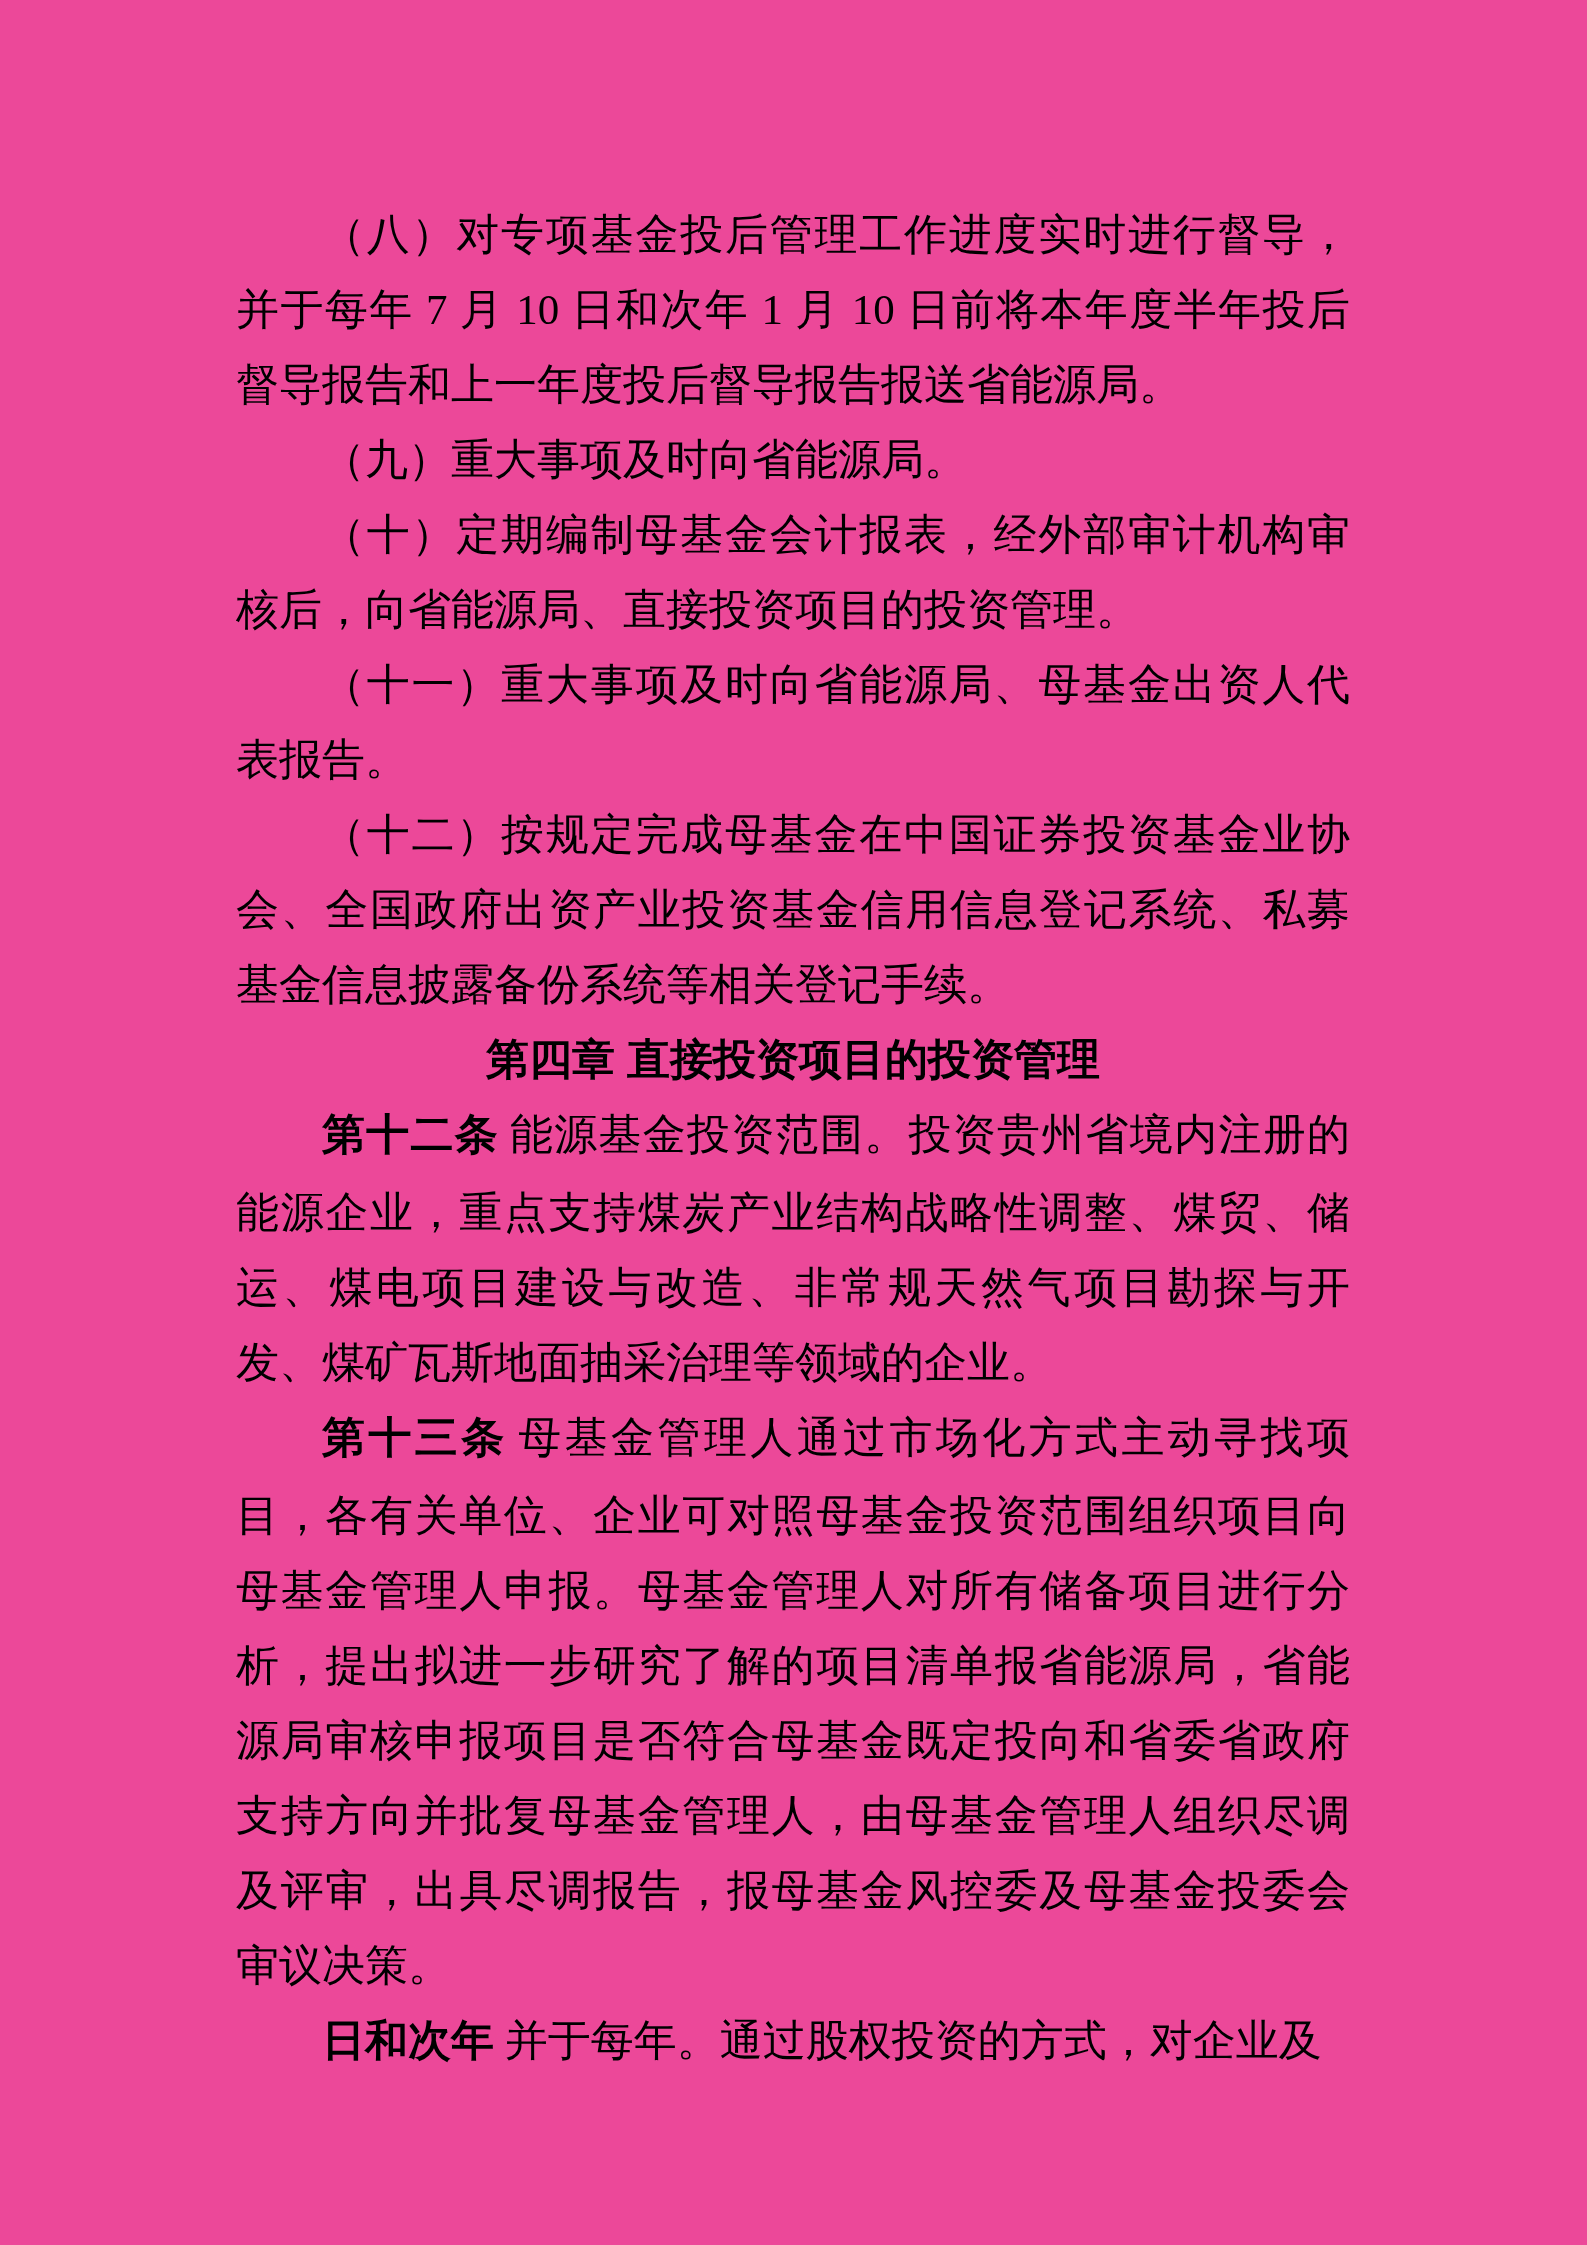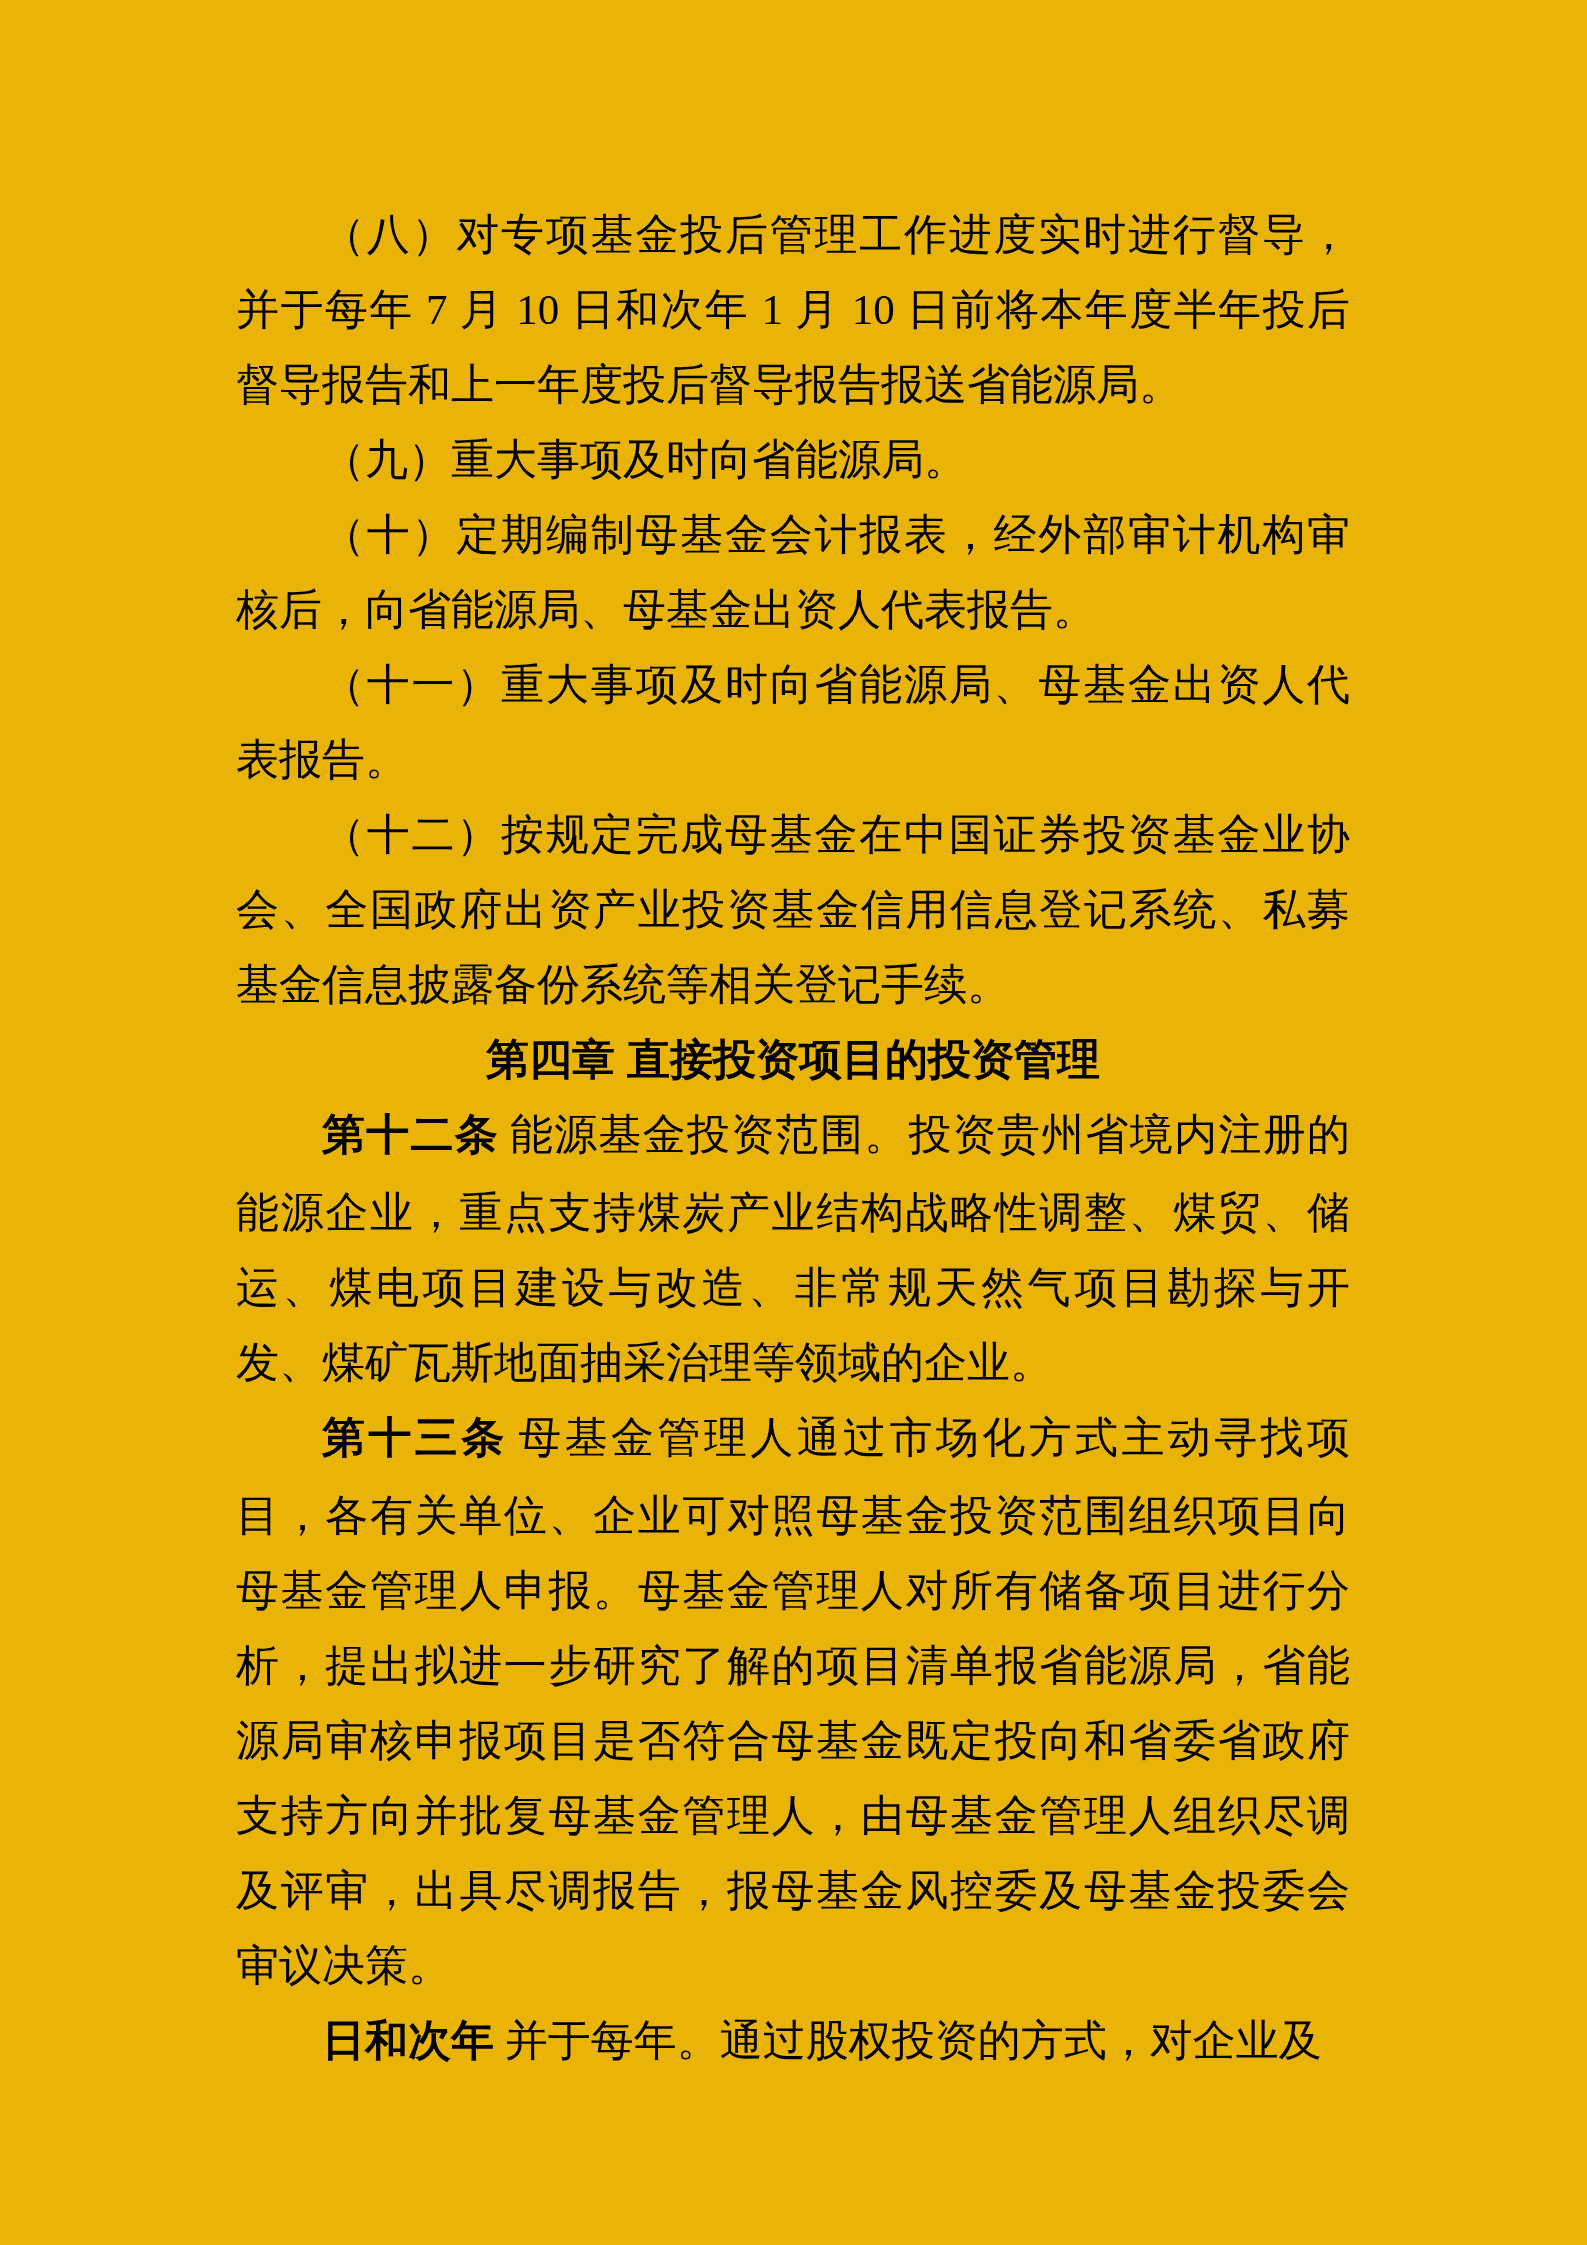--- a/index.html
+++ b/index.html
@@ -4,21 +4,21 @@
 <style>
   html, body {
     margin: 0;
     padding: 0;
     background: #ffffff;
   }
   .page {
     position: relative;
     width: 1587px;
     height: 2245px;
-    background: #eab308;
+    background: #ec4899;
     color: #000000;
     font-family: "Liberation Serif", serif;
     overflow: hidden;
   }
   .content {
     position: absolute;
     left: 236px;
     top: 197px;
     width: 1114px;
   }
@@ -45,21 +45,21 @@
     margin-right: 0.25em;
   }
 </style>
 </head>
 <body>
 
 <div class="page">
   <div class="content">
       <p class="body"><span>（八）对专项基金投后管理工作进度实时进行督导，并于每年 7 月 10 日和次年 1 月 10 日前将本年度半年投后督导报告和上一年度投后督导报告报送省能源局。</span></p>
       <p class="body"><span>（九）重大事项及时向省能源局。</span></p>
-      <p class="body"><span>（十）定期编制母基金会计报表，经外部审计机构审核后，向省能源局、母基金出资人代表报告。</span></p>
+      <p class="body"><span>（十）定期编制母基金会计报表，经外部审计机构审核后，向省能源局、直接投资项目的投资管理。</span></p>
       <p class="body"><span>（十一）重大事项及时向省能源局、母基金出资人代表报告。</span></p>
       <p class="body"><span>（十二）按规定完成母基金在中国证券投资基金业协会、全国政府出资产业投资基金信用信息登记系统、私募基金信息披露备份系统等相关登记手续。</span></p>
       <p class="heading"><span>第四章 直接投资项目的投资管理</span></p>
       <p class="body"><b class="term">第十二条</b><span>能源基金投资范围。投资贵州省境内注册的能源企业，重点支持煤炭产业结构战略性调整、煤贸、储运、煤电项目建设与改造、非常规天然气项目勘探与开发、煤矿瓦斯地面抽采治理等领域的企业。</span></p>
       <p class="body"><b class="term">第十三条</b><span>母基金管理人通过市场化方式主动寻找项目，各有关单位、企业可对照母基金投资范围组织项目向母基金管理人申报。母基金管理人对所有储备项目进行分析，提出拟进一步研究了解的项目清单报省能源局，省能源局审核申报项目是否符合母基金既定投向和省委省政府支持方向并批复母基金管理人，由母基金管理人组织尽调及评审，出具尽调报告，报母基金风控委及母基金投委会审议决策。</span></p>
       <p class="body"><b class="term">日和次年</b><span>并于每年。通过股权投资的方式，对企业及</span></p>
     </div>
 </div>
 
 </body></html>

